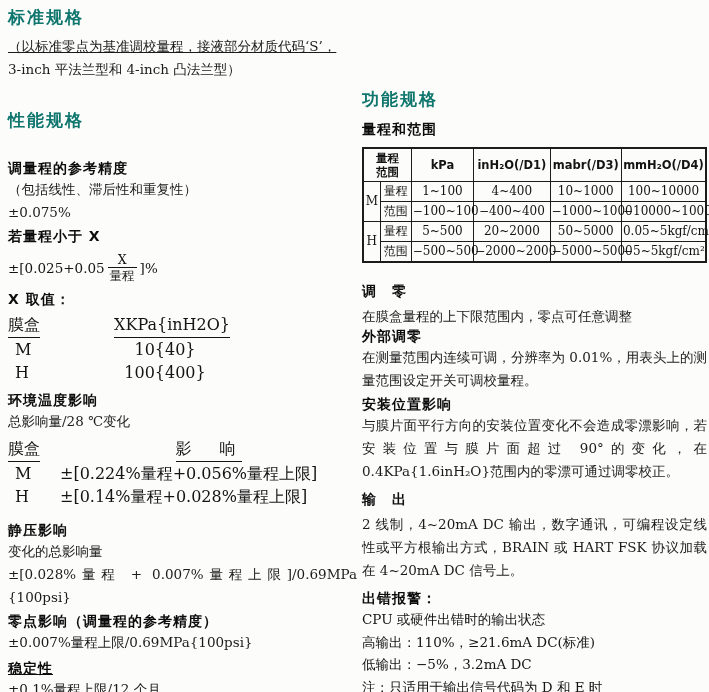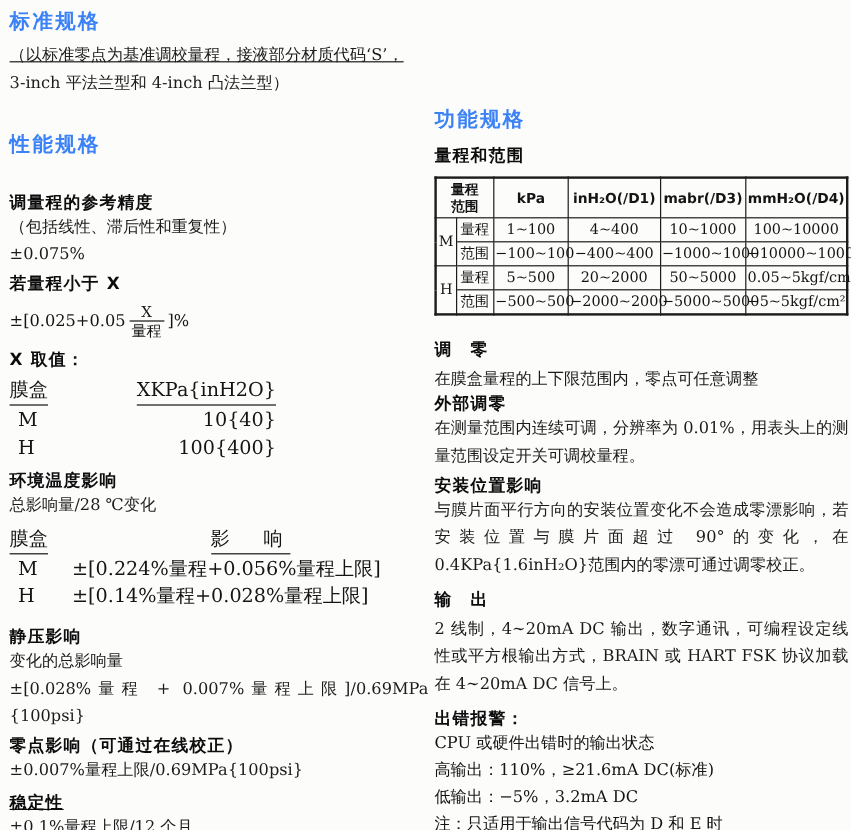--- a/index.html
+++ b/index.html
@@ -10,21 +10,21 @@
     color:#141414;
     font-family:"DejaVu Serif","Liberation Serif",serif;
     overflow:hidden;
   }
   .col { position:absolute; }
   .col-left  { left:8px;  top:6px;  width:349px; }
   .col-right { left:362px; top:88px; width:345px; }
 
   .h1 {
     font-family:Liberation Mono, monospace;
-    font-weight:bold; font-size:17px; letter-spacing:2px; color:#3b82f6;
+    font-weight:bold; font-size:17px; letter-spacing:2px; color:#0f766e;
   }
   .h2 {
     font-family:"DejaVu Sans","Liberation Sans",sans-serif;
     font-weight:bold; font-size:14px; letter-spacing:1px; color:#0d0d0d;
   }
   .body-line, .para {
     font-size:13.5px; line-height:23px; color:#1b1b1b;
   }
   .para { text-align:justify; }
 
@@ -37,21 +37,21 @@
   .frac { display:inline-flex; flex-direction:column; align-items:center;
           font-size:12.5px; line-height:15px; margin:0 3px; vertical-align:middle; }
   .frac .den { border-top:1px solid #141414; padding:0 2px; }
 
   
   .u { display:inline-block; border-bottom:1px solid #141414; padding-bottom:1px; }
 
   .mini-table { font-size:16px; line-height:23px; }
   .mini-row { display:grid; }
   .xval .mini-row  { grid-template-columns:92px 130px; }
-  .xval .cell2 { text-align:right; }
+  .xval .cell2 { text-align:center; }
   .xval .rowlabel { padding-left:7px; }
   .xval .hdr .cell2 { text-align:right; }
   .impact .mini-row { grid-template-columns:52px 1fr; }
   .impact .hdr .cell2 { text-align:center; letter-spacing:6px; }
   .impact .rowlabel { padding-left:7px; }
 
   
   table.range { border-collapse:collapse; margin-top:8px; width:345px;
                 table-layout:fixed; }
   table.range, table.range td, table.range th { border:1px solid #1c1c1c; }
@@ -125,21 +125,21 @@
     <div class="mini-row">
       <span class="rowlabel">H</span>
       <span>±[0.14%量程+0.028%量程上限]</span>
     </div>
   </div>
 
   <div class="h2 mt14">静压影响</div>
   <div class="body-line">变化的总影响量</div>
   <div class="para">±[0.028%量程 + 0.007%量程上限]/0.69MPa {100psi}</div>
 
-  <div class="h2 mt4">零点影响（可通过在线校正）</div>
+  <div class="h2 mt4">零点影响（调量程的参考精度）</div>
   <div class="body-line">±0.007%量程上限/0.69MPa{100psi}</div>
 
   <div class="h2 mt6">稳定性</div>
   <div class="body-line">±0.1%量程上限/12 个月</div>
 
   <div class="h2 mt10">电源影响</div>
 
 </div>
 
 <div class="col col-right">

